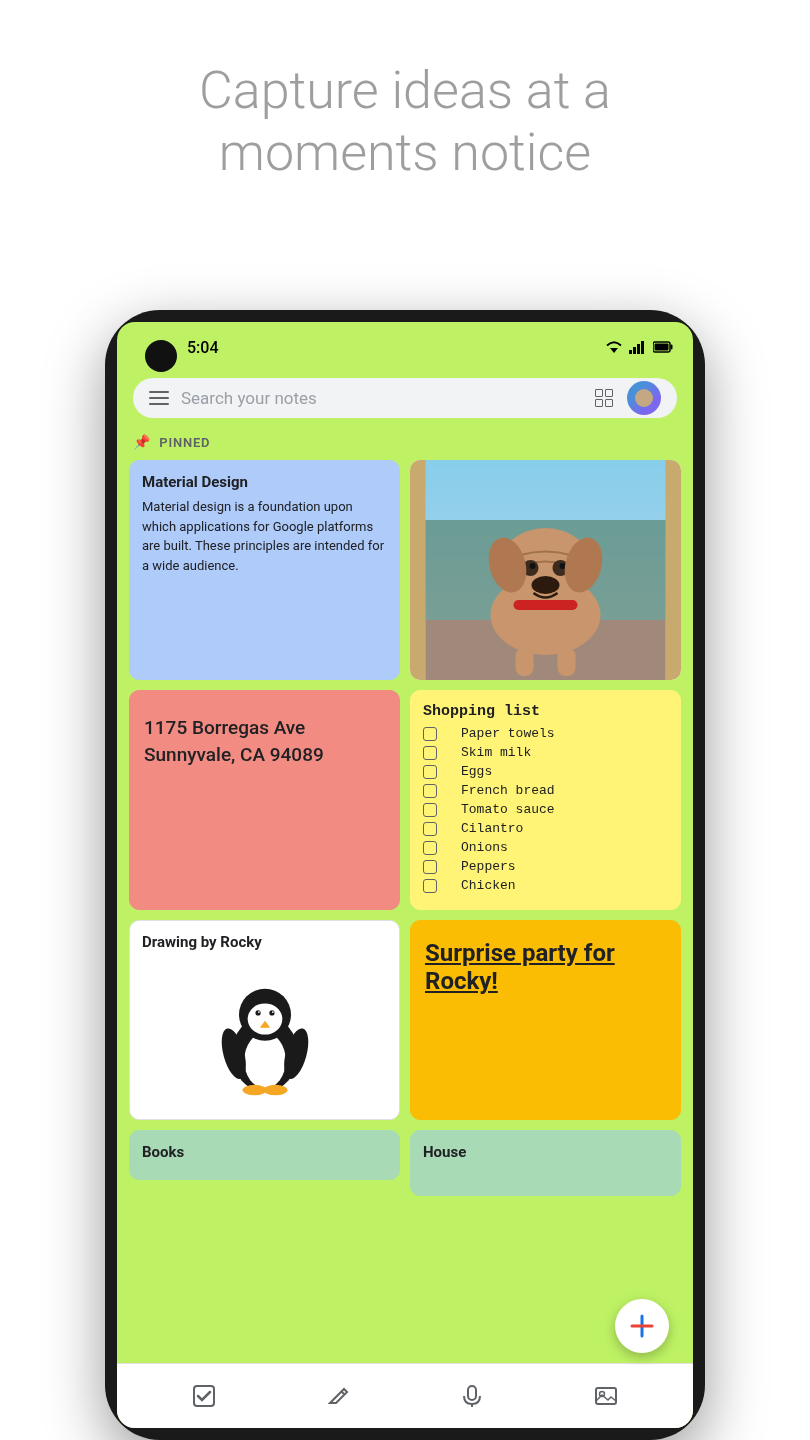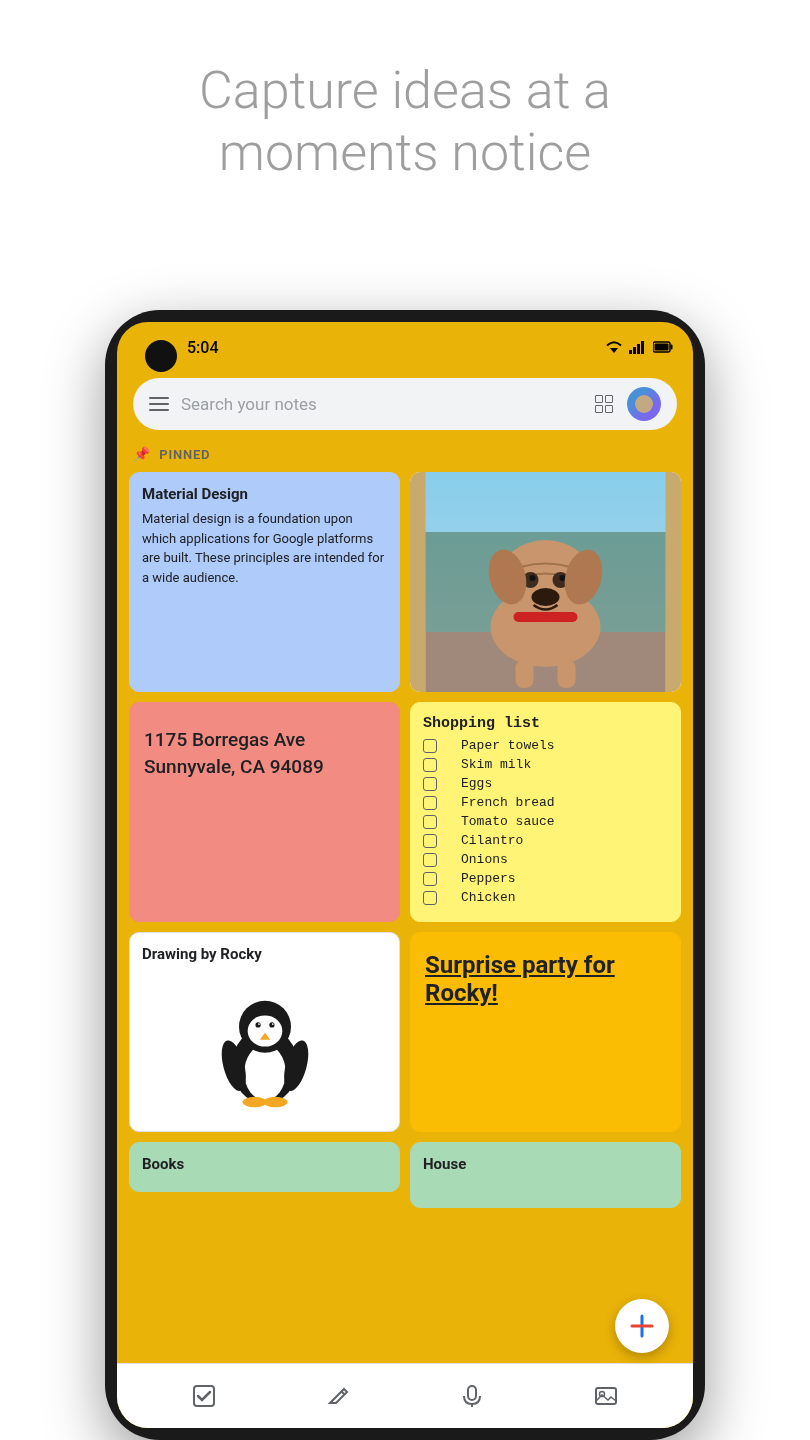--- a/index.html
+++ b/index.html
@@ -32,22 +32,22 @@
       height: 1130px;
       background: #1a1a1a;
       border-radius: 55px;
       padding: 12px;
       box-shadow: 0 20px 60px rgba(0,0,0,0.4);
     }
 
     .phone-screen {
       width: 100%;
       height: 100%;
-      background: #eab308;
-      border-radius: 31px;
+      background: #bef264;
+      border-radius: 18px;
       overflow: hidden;
       position: relative;
     }
 
     
     .camera-hole {
       position: absolute;
       top: 18px;
       left: 28px;
       width: 32px;
@@ -79,21 +79,21 @@
     }
 
     
     .search-bar {
       margin: 8px 16px 12px;
       background: #f1f3f4;
       border-radius: 28px;
       display: flex;
       align-items: center;
       padding: 10px 16px;
-      height: 52px;
+      height: 40px;
     }
 
     .hamburger-icon {
       display: flex;
       flex-direction: column;
       gap: 4px;
       margin-right: 12px;
       cursor: pointer;
     }
 

